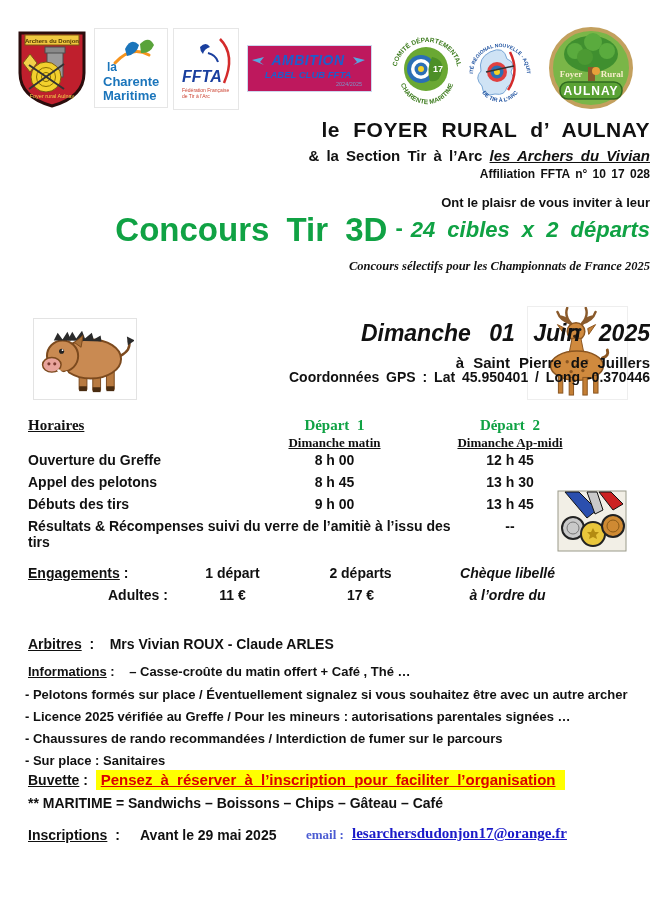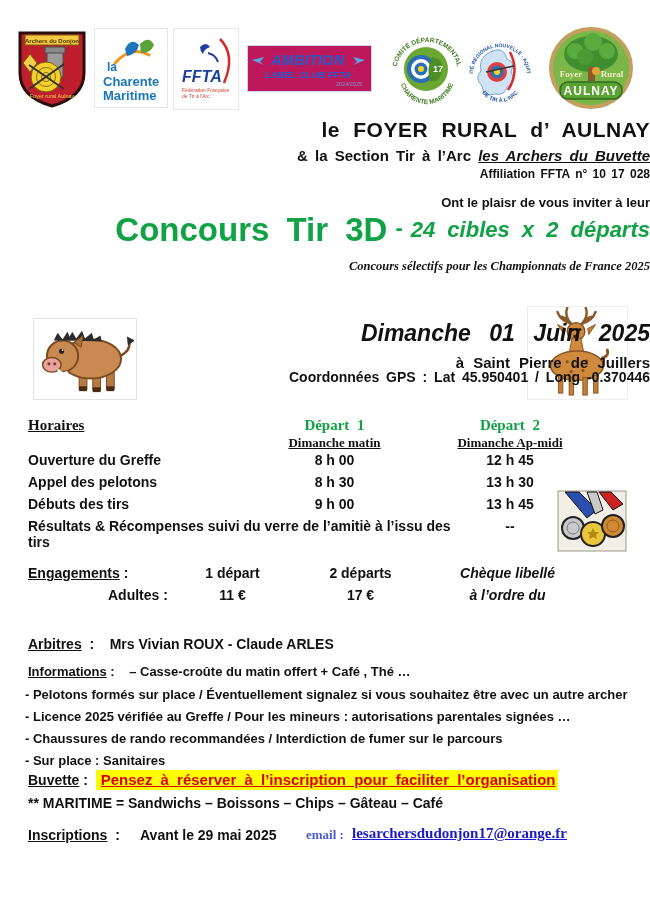--- a/index.html
+++ b/index.html
@@ -40,21 +40,21 @@
   
   .fc1{position:absolute;left:170px;width:125px;text-align:center;}
   .fc2{position:absolute;left:298px;width:125px;text-align:center;}
   .fc3{position:absolute;left:405px;width:205px;text-align:center;}
   .fsub{position:absolute;left:108px;}
 
   
   .info{font-size:13px;font-weight:bold;left:25px;width:615px;}
 
   .hl{background:var(--hl);color:var(--red);font-weight:bold;font-size:15px;
-      text-decoration:underline;padding:1px 2px 2px 5px;word-spacing:4px;}
+      text-decoration:underline;padding:1px 9px 2px 5px;word-spacing:4px;}
   .email-label{font-family:"Liberation Serif",serif;color:#4a5bd2;font-size:13px;}
   .email-link{font-family:"Liberation Serif",serif;color:#1a1ac8;font-weight:bold;
       font-size:15px;text-decoration:underline;}
 
   .logo{position:absolute;}
   .logo svg{display:block;}
   .card{background:#fff;border:1px solid #e6e6e6;}
   :root{--green:#10a244;--red:#db0000;--hl:#ffff00;}
 </style>
 </head>
@@ -168,21 +168,21 @@
       <circle cx="47" cy="44" r="4" fill="#e8a13a"></circle>
       <text x="22" y="50" font-size="9" font-weight="bold" fill="#f5ecc8" text-anchor="middle" font-family="Liberation Serif,serif">Foyer</text>
       <text x="63" y="50" font-size="9" font-weight="bold" fill="#f5ecc8" text-anchor="middle" font-family="Liberation Serif,serif">Rural</text>
       <rect x="11" y="55" width="62" height="17" rx="8" fill="#5aa234" stroke="#2f6b1f" stroke-width="1.5"></rect>
       <text x="42" y="68" font-size="12" font-weight="bold" fill="#ffffff" text-anchor="middle" letter-spacing="1">AULNAY</text>
     </svg>
   </div>
 
   <div class="abs center title1">le FOYER RURAL d’ AULNAY</div>
   <div class="abs center title2">
-    <span>&amp; la Section Tir à l’Arc </span><span class="i u">les Archers du Buvette</span>
+    <span>&amp; la Section Tir à l’Arc </span><span class="i u">les Archers du Vivian</span>
   </div>
   <div class="abs center affil">Affiliation FFTA n° 10 17 028</div>
   <div class="abs center invite">Ont le plaisr de vous inviter à leur</div>
   <div class="abs center contest">
     <span class="big">Concours Tir 3D</span><span class="sep">-</span><span class="small">24 cibles x 2 départs</span>
   </div>
   <div class="abs center selective">Concours sélectifs pour les Championnats de France 2025</div>
 
   <div class="abs boar-box">
     <svg width="100" height="78" viewBox="0 0 102 80">
@@ -245,21 +245,21 @@
     <span class="sc2 sub-h">Dimanche matin</span>
     <span class="sc3 sub-h">Dimanche Ap-midi</span>
   </div>
   <div class="row body-txt" style="top:452px;">
     <span class="sc1">Ouverture du Greffe</span>
     <span class="sc2">8 h 00</span>
     <span class="sc3">12 h 45</span>
   </div>
   <div class="row body-txt" style="top:474px;">
     <span class="sc1">Appel des pelotons</span>
-    <span class="sc2">8 h 30</span>
+    <span class="sc2">8 h 45</span>
     <span class="sc3">13 h 30</span>
   </div>
   <div class="row body-txt" style="top:496px;">
     <span class="sc1">Débuts des tirs</span>
     <span class="sc2">9 h 00</span>
     <span class="sc3">13 h 45</span>
   </div>
   <div class="row body-txt" style="top:518px;">
     <span class="sc1" style="width:430px;">Résultats &amp; Récompenses suivi du verre de l’amitiè à l’issu des tirs</span>
     <span class="sc3">--</span>

